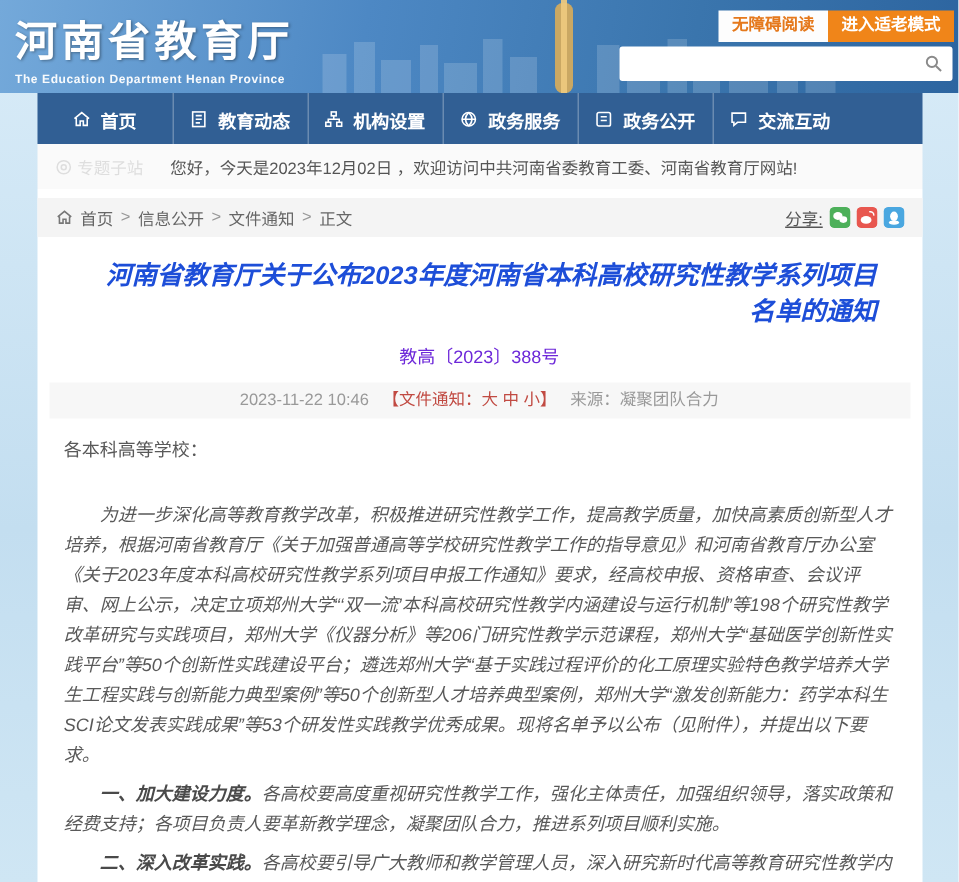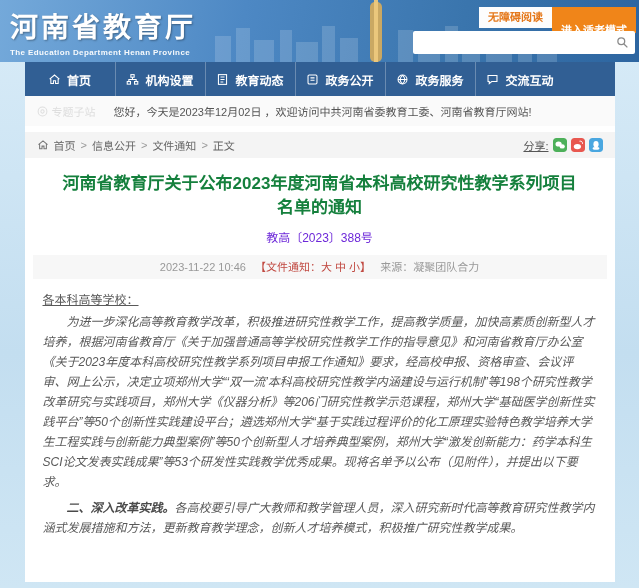--- a/index.html
+++ b/index.html
@@ -22,21 +22,21 @@
     text-shadow: 1px 1px 2px rgba(0,0,0,.35);
   }
   .logo-en { font-size: 8px; margin-top: 3px; letter-spacing: .4px; font-weight: bold; opacity: .95; }
   .banner-buttons { position: absolute; top: 7px; right: 3px; display: flex; }
   .btn-access {
     background: #fdfdfd; color: #e5791c; font-size: 11px; height: 21px;
     line-height: 21px; padding: 0 9px; border: none; cursor: pointer; font-weight: bold;
   }
   .btn-elder {
     background: #f08519; color: #fff; font-size: 11px; height: 21px;
-    line-height: 21px; padding: 13px 9px; border: none; cursor: pointer; font-weight: bold;
+    line-height: 21px; padding: 0 9px; border: none; cursor: pointer; font-weight: bold;
   }
   .banner-search {
     position: absolute; top: 31px; right: 4px; width: 222px; height: 23px;
     background: #fff; border-radius: 2px; display: flex; align-items: center; padding: 0 6px;
   }
   .banner-search input { flex: 1; border: none; outline: none; font-size: 11px; color: #333; background: transparent; }
   .mag-icon { width: 13px; height: 13px; color: #8a8a8a; cursor: pointer; flex: none; }
 
   
   .container { width: 590px; margin: 0 auto; }
@@ -58,27 +58,27 @@
 
   .breadcrumb { height: 26px; background: #f4f4f4; display: flex; align-items: center; padding: 0 12px; font-size: 11px; color: #666; gap: 5px; }
   .home-icon { width: 12px; height: 12px; color: #777; }
   .crumb { cursor: pointer; }
   .crumb-current { cursor: default; }
   .sep { color: #999; }
   .share { margin-left: auto; display: flex; align-items: center; gap: 4px; color: #555; text-decoration: underline; }
   .share-ic { width: 14px; height: 14px; border-radius: 3px; cursor: pointer; display: inline-block; }
 
   .article { padding: 0 8px; }
-  .title { margin: 14px 22px 8px; text-align: center; font-size: 17px; line-height: 24px; font-weight: bold; color: #15803d; }
+  .title { margin: 14px 22px 8px; text-align: right; font-size: 17px; line-height: 24px; font-weight: bold; color: #1d4ed8; font-style: italic; }
   .docnum { text-align: center; font-size: 12px; color: #6d28d9; margin-bottom: 10px; }
   .meta { height: 24px; line-height: 24px; background: #f7f7f7; text-align: center; font-size: 11px; color: #999; }
   .meta .red { color: #c14a42; margin: 0 6px; cursor: pointer; }
 
   .bodytext { padding: 11px 10px 0; font-size: 12px; color: #595959; line-height: 20px; }
-  .salutation { margin-bottom: 2px; text-decoration: underline; }
+  .salutation { margin-bottom: 23px; }
   .para { text-indent: 2em; margin-bottom: 6px; font-style: italic; }
   .para b { color: #4a4a4a; }
 </style>
 </head>
 <body>
 
 <div class="banner">
   <svg class="skyline" viewBox="0 0 639 62" preserveAspectRatio="none" aria-hidden="true">
     <g fill="rgba(255,255,255,0.16)">
       <rect x="215" y="36" width="16" height="26"></rect>
@@ -123,47 +123,47 @@
 
   <div class="nav">
     <div class="nav-item">
       <svg viewBox="0 0 16 16" fill="none" stroke="#fff" stroke-width="1.3">
           <path d="M2 7.5 8 2.5l6 5M3.5 7v6h3.2v-3.5h2.6V13h3.2V7"></path>
         </svg>
       <span>首页</span>
     </div>
     <div class="nav-item">
       <svg viewBox="0 0 16 16" fill="none" stroke="#fff" stroke-width="1.3">
+          <rect x="3" y="2" width="10" height="12"></rect>
+          <path d="M5.5 5h5M5.5 8h5M5.5 11h3.5"></path>
+        </svg>
+      <span>教育动态</span>
+    </div>
+    <div class="nav-item">
+      <svg viewBox="0 0 16 16" fill="none" stroke="#fff" stroke-width="1.3">
           <rect x="6" y="2" width="4" height="3.2"></rect>
           <rect x="1.5" y="10.5" width="4" height="3.2"></rect>
           <rect x="10.5" y="10.5" width="4" height="3.2"></rect>
           <path d="M8 5.2V8M3.5 10.5V8h9v2.5"></path>
         </svg>
       <span>机构设置</span>
     </div>
     <div class="nav-item">
       <svg viewBox="0 0 16 16" fill="none" stroke="#fff" stroke-width="1.3">
-          <rect x="3" y="2" width="10" height="12"></rect>
-          <path d="M5.5 5h5M5.5 8h5M5.5 11h3.5"></path>
-        </svg>
-      <span>教育动态</span>
+          <circle cx="8" cy="8" r="5.5"></circle>
+          <path d="M2.5 8h11M8 2.5c-3.5 3.5-3.5 7.5 0 11M8 2.5c3.5 3.5 3.5 7.5 0 11"></path>
+        </svg>
+      <span>政务服务</span>
     </div>
     <div class="nav-item">
       <svg viewBox="0 0 16 16" fill="none" stroke="#fff" stroke-width="1.3">
           <rect x="2.5" y="2.5" width="11" height="11" rx="1.5"></rect>
           <path d="M5.5 6h5M5.5 9h5"></path>
         </svg>
       <span>政务公开</span>
-    </div>
-    <div class="nav-item">
-      <svg viewBox="0 0 16 16" fill="none" stroke="#fff" stroke-width="1.3">
-          <circle cx="8" cy="8" r="5.5"></circle>
-          <path d="M2.5 8h11M8 2.5c-3.5 3.5-3.5 7.5 0 11M8 2.5c3.5 3.5 3.5 7.5 0 11"></path>
-        </svg>
-      <span>政务服务</span>
     </div>
     <div class="nav-item">
       <svg viewBox="0 0 16 16" fill="none" stroke="#fff" stroke-width="1.3">
           <path d="M2.5 3h11v7.5H7L4 13v-2.5H2.5z"></path>
         </svg>
       <span>交流互动</span>
     </div>
   </div>
 
   <div class="notice">
@@ -221,19 +221,22 @@
         <span>来源：凝聚团队合力</span>
       </div>
 
       <div class="bodytext">
         <p class="salutation">各本科高等学校：</p>
 
         <p class="para">
           <b></b><span>为进一步深化高等教育教学改革，积极推进研究性教学工作，提高教学质量，加快高素质创新型人才培养，根据河南省教育厅《关于加强普通高等学校研究性教学工作的指导意见》和河南省教育厅办公室《关于2023年度本科高校研究性教学系列项目申报工作通知》要求，经高校申报、资格审查、会议评审、网上公示，决定立项郑州大学“‘双一流’本科高校研究性教学内涵建设与运行机制”等198个研究性教学改革研究与实践项目，郑州大学《仪器分析》等206门研究性教学示范课程，郑州大学“基础医学创新性实践平台”等50个创新性实践建设平台；遴选郑州大学“基于实践过程评价的化工原理实验特色教学培养大学生工程实践与创新能力典型案例”等50个创新型人才培养典型案例，郑州大学“激发创新能力：药学本科生SCI论文发表实践成果”等53个研发性实践教学优秀成果。现将名单予以公布（见附件），并提出以下要求。</span>
         </p>
         <p class="para">
+          <b>一、加大建设力度。</b><span>各高校要高度重视研究性教学工作，强化主体责任，加强组织领导，落实政策和经费支持；各项目负责人要革新教学理念，凝聚团队合力，推进系列项目顺利实施。</span>
+        </p>
+        <p class="para">
           <b>二、深入改革实践。</b><span>各高校要引导广大教师和教学管理人员，深入研究新时代高等教育研究性教学内涵式发展措施和方法，更新教育教学理念，创新人才培养模式，积极推广研究性教学成果。</span>
         </p>
 
       </div>
     </div>
   </div>
 </div>
 
 </body></html>

